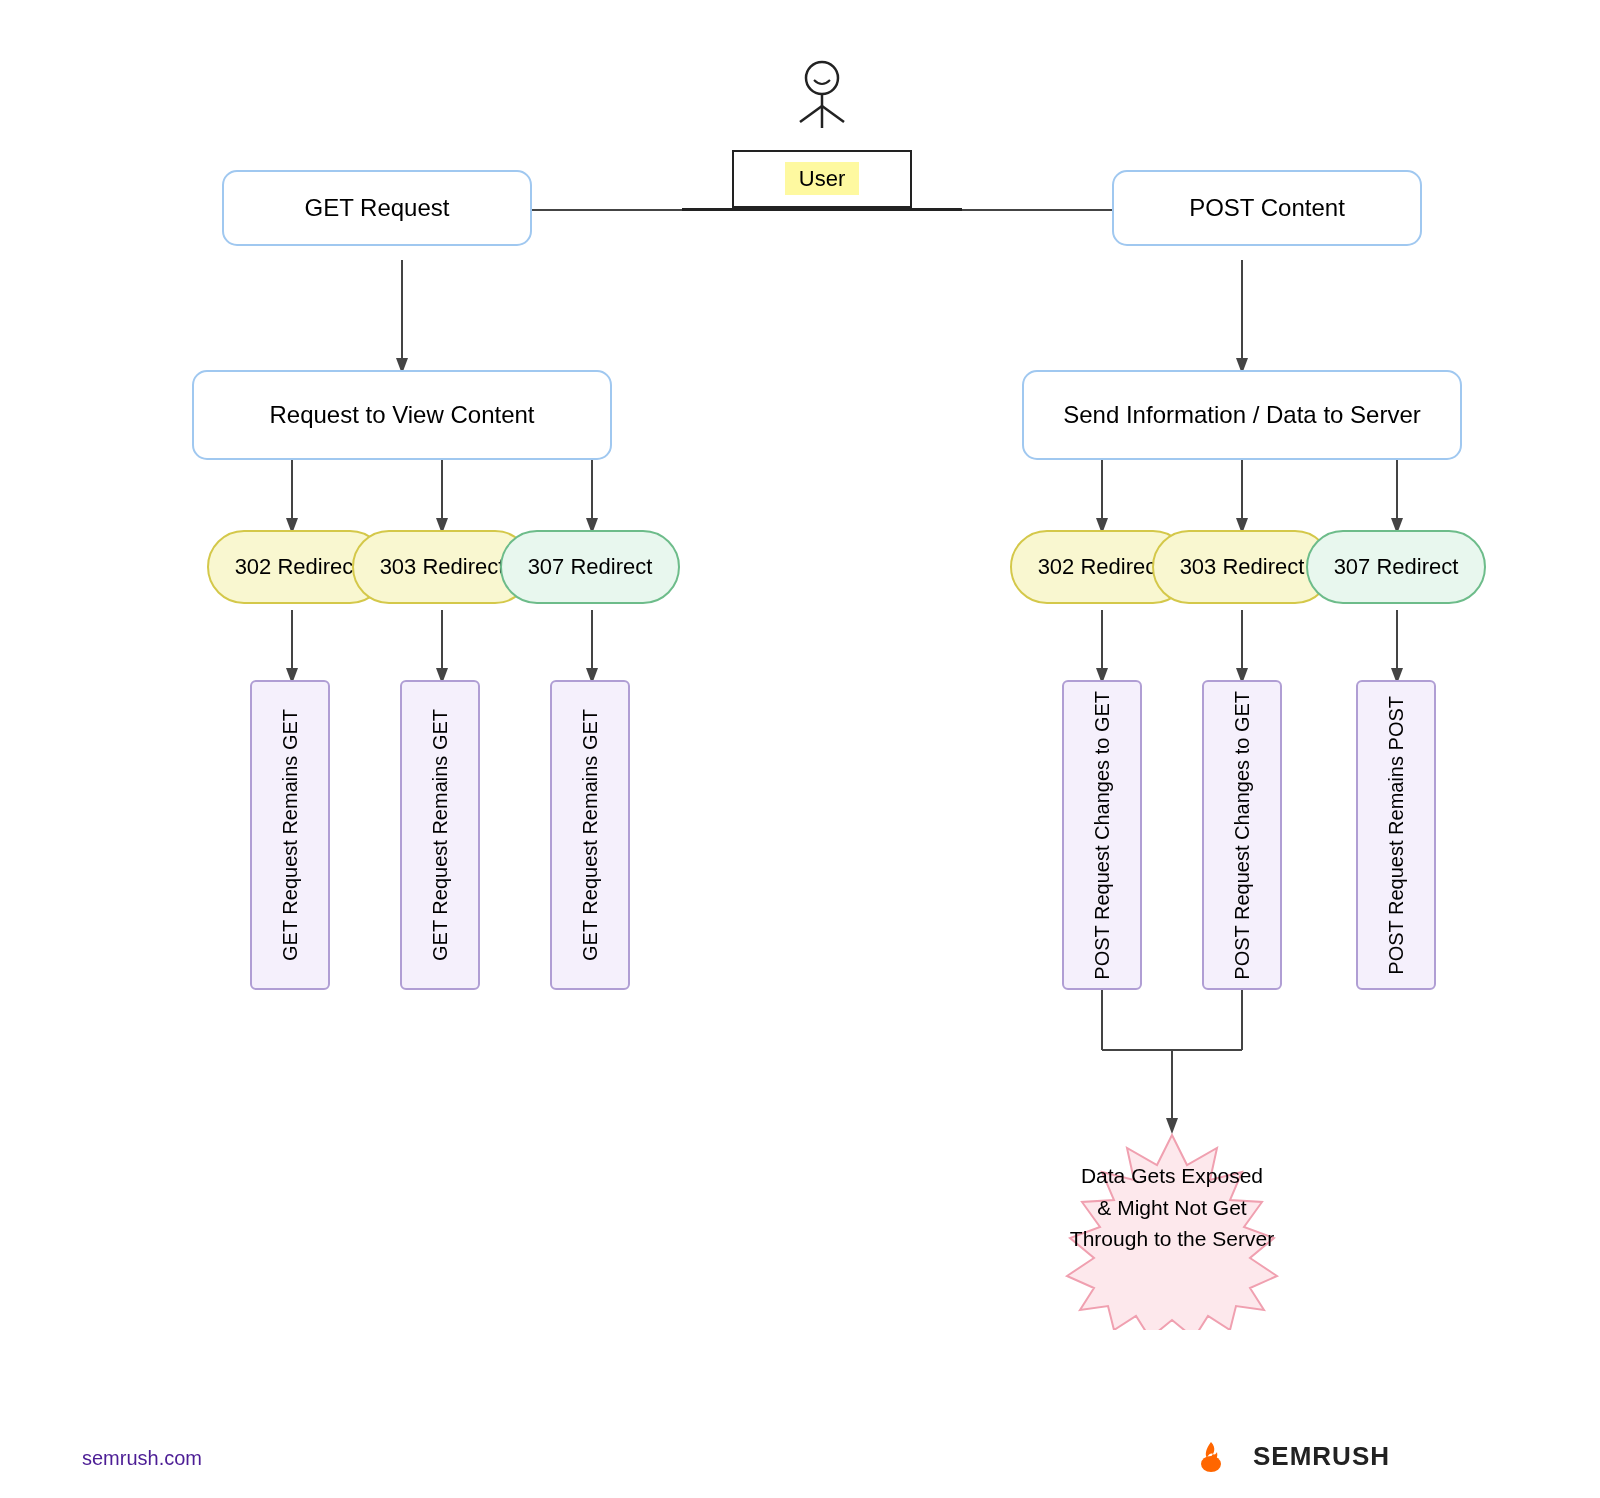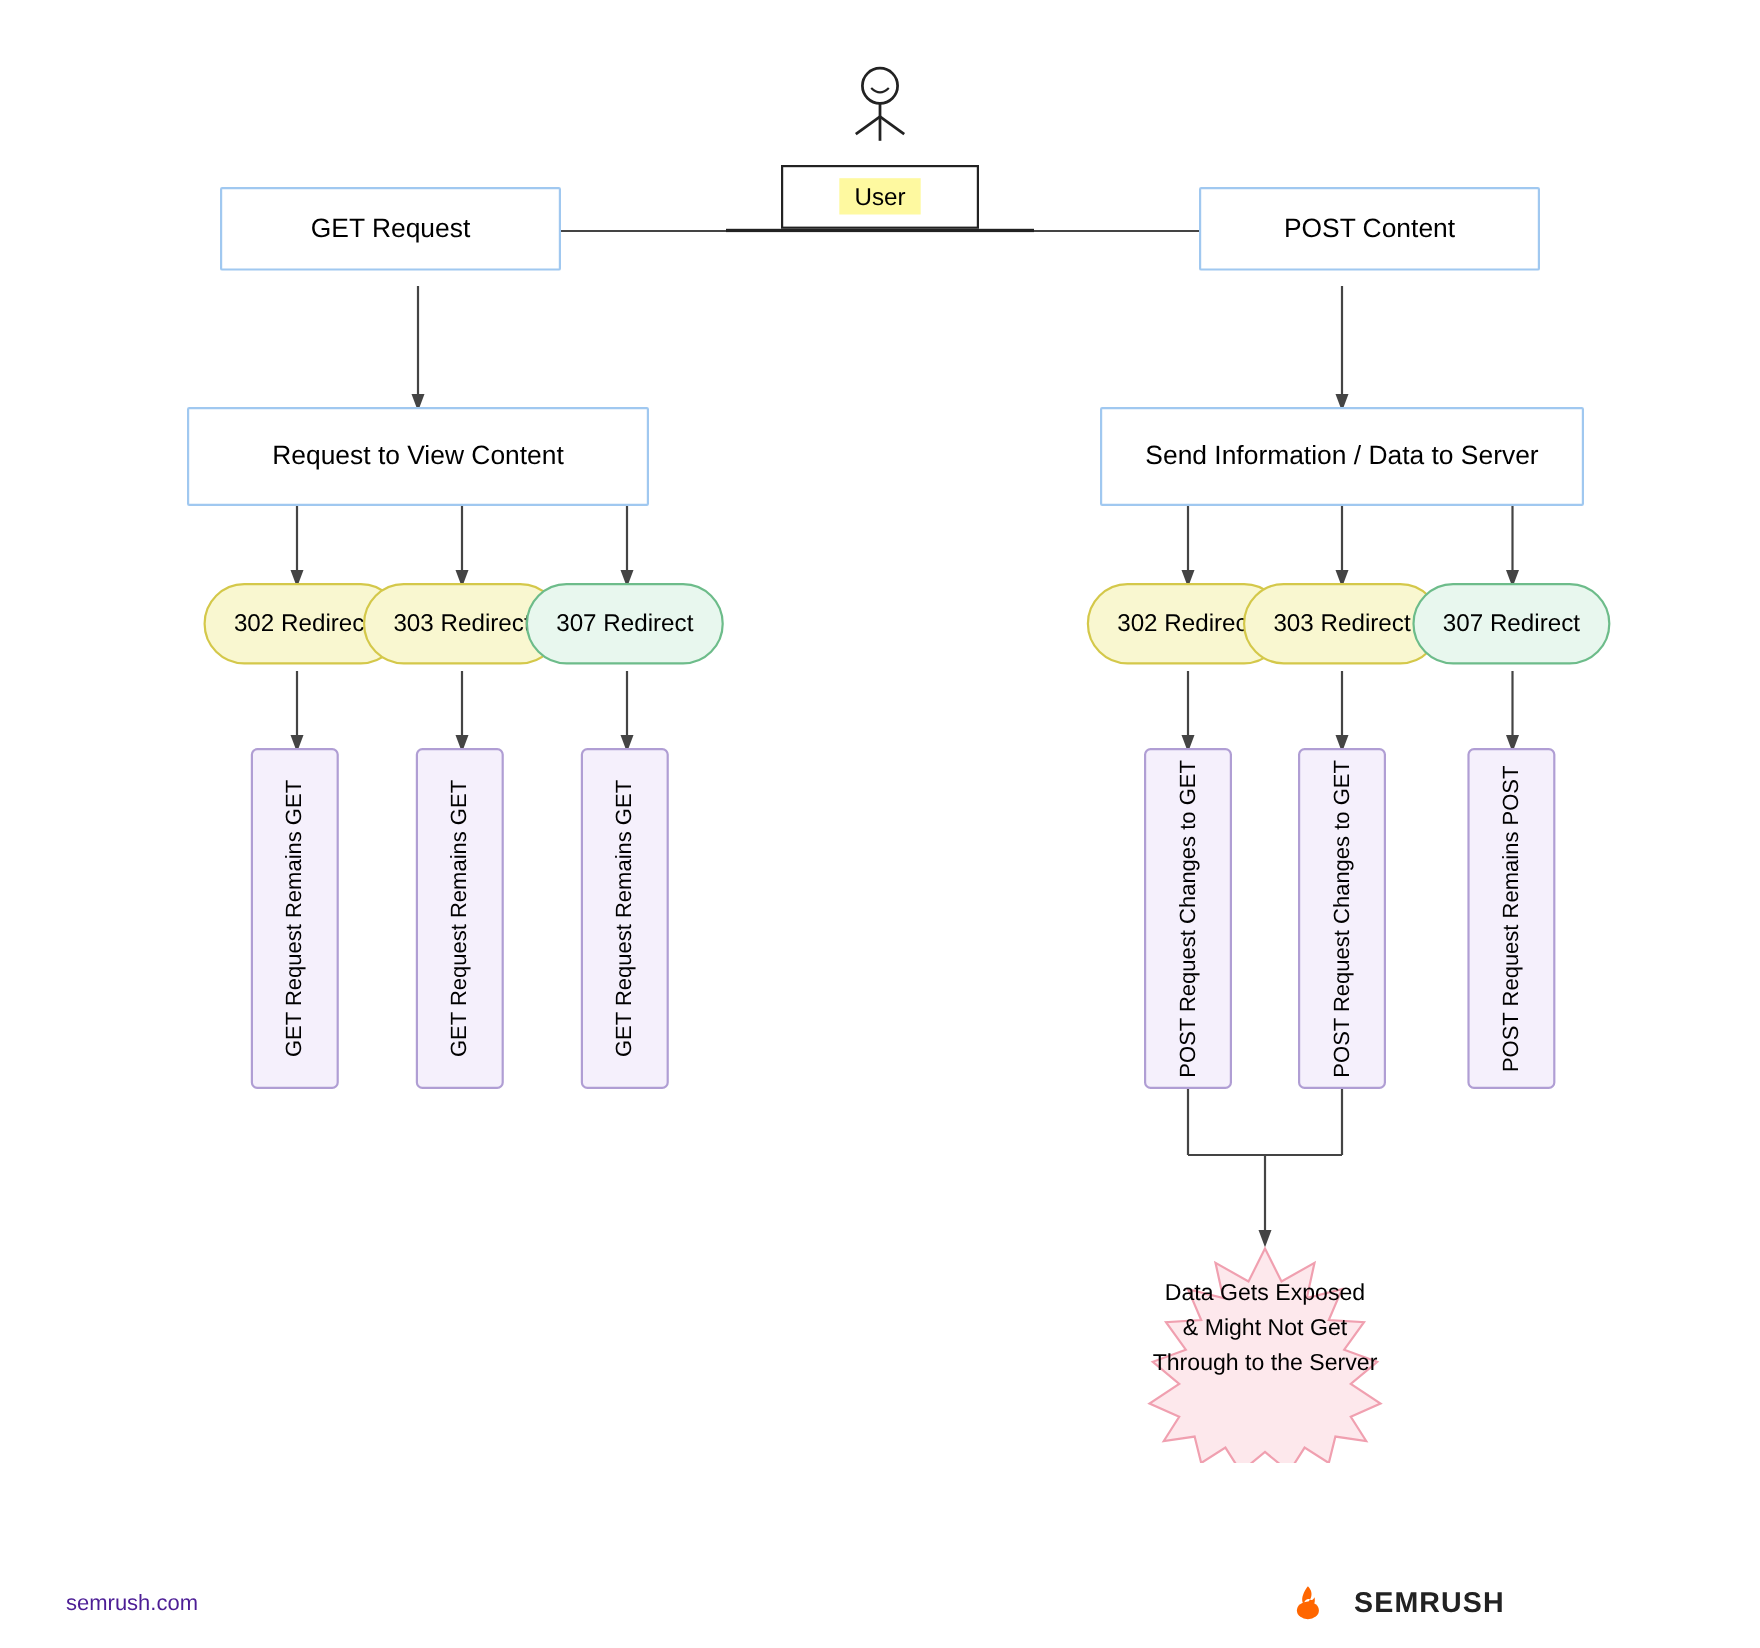--- a/index.html
+++ b/index.html
@@ -8,20 +8,21 @@
       font-family: 'Arial', sans-serif;
       width: 1600px;
       height: 1498px;
       overflow: hidden;
       position: relative;
     }
     .diagram-container {
       width: 1428px;
       height: 1498px;
       position: relative;
+      margin-left: 22px;
     }
     svg.lines {
       position: absolute;
       top: 0; left: 0;
       width: 1600px;
       height: 1498px;
       pointer-events: none;
     }
     .node {
       position: absolute;
@@ -38,21 +39,21 @@
       display: flex;
       flex-direction: column;
       align-items: center;
       top: 60px;
       left: 660px;
       width: 280px;
     }
     
     .box-blue {
       border: 2.5px solid #a0c8f0;
-      border-radius: 2px;
+      border-radius: 15px;
       background: #fff;
       padding: 14px 22px;
       font-size: 24px;
     }
     
     .pill-yellow {
       border: 2.5px solid #d4c84a;
       border-radius: 50px;
       background: #f9f7d0;
       padding: 12px 22px;

